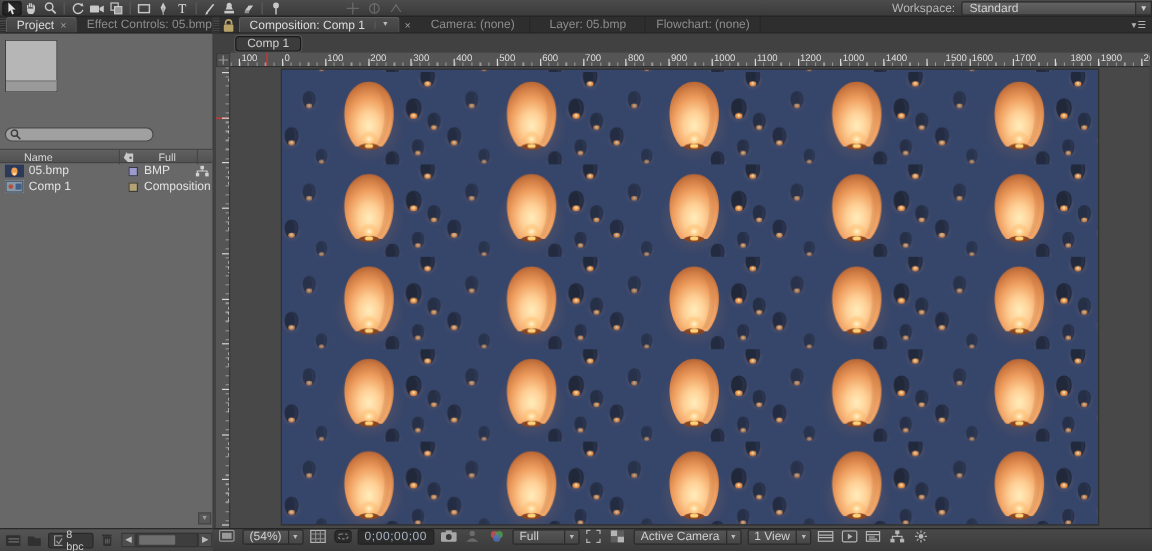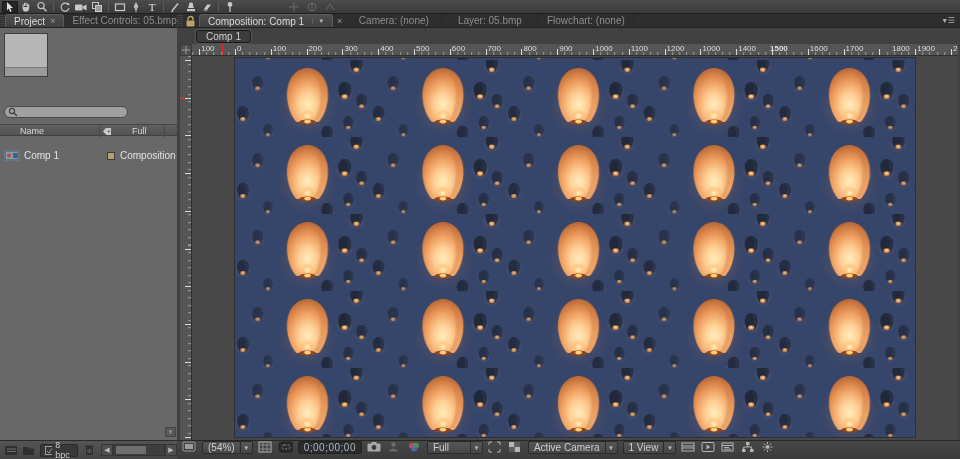--- a/index.html
+++ b/index.html
@@ -213,20 +213,27 @@
         </svg>
       <svg width="12" height="12">
           <circle cx="6" cy="6" r="4" fill="none" stroke="#9a9a9a"></circle>
           <path d="M6 2 V10" stroke="#9a9a9a"></path>
         </svg>
       <svg width="12" height="12">
           <path d="M2 9 L6 3 L10 9" fill="none" stroke="#9a9a9a"></path>
         </svg>
     </div>
 
+    <div id="workspace">
+      <span class="ws-label">Workspace:</span>
+      <div class="ws-select">
+        <span>Standard</span>
+      </div>
+      <div class="ws-arrow">▼</div>
+    </div>
   </div>
 
   <div class="tabstrip" style="left:0;width:177px;">
     <div class="grip"></div>
     <div class="tab active">
       <span>Project</span>
       <span class="close">×</span>
     </div>
     <div class="tab">
       <span>Effect Controls: 05.bmp</span>
@@ -251,20 +258,36 @@
       <svg style="position:absolute;left:102px;top:2px" width="10" height="9">
           <path d="M1 4.5 L4.5 1 H9 V8 H4.5 Z" fill="#c9c9c9"></path>
           <circle cx="6.8" cy="4.5" r="1" fill="#585858"></circle>
         </svg>
       <div class="colsep" style="left:99px"></div>
       <span style="left:120px">Full</span>
       <div class="colsep" style="left:164px"></div>
       <span style="left:168px">Si</span>
     </div>
 
+    <div class="prow" style="top:108px">
+      <svg class="ficon" width="16" height="11">
+        <rect width="16" height="11" fill="#2c3a5a"></rect>
+          <ellipse cx="8" cy="6" rx="2.6" ry="3.4" fill="#f0a050"></ellipse>
+          <circle cx="8" cy="8" r="1.2" fill="#ffe1a0"></circle>
+      </svg>
+      <span>05.bmp</span>
+      <div class="swatch" style="background: rgb(154, 154, 206);"></div>
+      <span class="ptype">BMP</span>
+      <svg style="position:absolute;right:3px" width="11" height="10">
+          <rect x="4" y="0" width="3" height="3" fill="#d0d0d0"></rect>
+          <rect x="0" y="6" width="3" height="3" fill="#d0d0d0"></rect>
+          <rect x="8" y="6" width="3" height="3" fill="#d0d0d0"></rect>
+          <path d="M5.5 3 V4.5 M5.5 4.5 H1.5 V6 M5.5 4.5 H9.5 V6" stroke="#d0d0d0" fill="none"></path>
+        </svg>
+    </div>
     <div class="prow" style="top:121px">
       <svg class="ficon" width="16" height="11">
         <rect width="16" height="11" fill="#8898a8"></rect>
           <rect x="1" y="1" width="14" height="9" fill="none" stroke="#45525f"></rect>
           <circle cx="5" cy="5.5" r="2" fill="#b05040"></circle>
           <rect x="9" y="3" width="5" height="5" fill="#40608a"></rect>
       </svg>
       <span>Comp 1</span>
       <div class="swatch" style="background: rgb(179, 162, 118);"></div>
       <span class="ptype">Composition</span>
@@ -366,21 +389,21 @@
         <span class="h-label" style="left: 403px;">1000</span>
         <div class="h-major" style="left: 436.8px;"></div>
         <span class="h-label" style="left: 438.8px;">1100</span>
         <div class="h-major" style="left: 472.6px;"></div>
         <span class="h-label" style="left: 474.6px;">1200</span>
         <div class="h-major" style="left: 508.4px;"></div>
         <span class="h-label" style="left: 510.4px;">1000</span>
         <div class="h-major" style="left: 544.2px;"></div>
         <span class="h-label" style="left: 546.2px;">1400</span>
         <div class="h-major" style="left: 580px;"></div>
-        <span class="h-label" style="left: 578px; font-weight: bold;">1500</span>
+        <span class="h-label" style="left: 596px;">1500</span>
         <div class="h-major" style="left: 615.8px;"></div>
         <span class="h-label" style="left: 617.8px;">1600</span>
         <div class="h-major" style="left: 651.6px;"></div>
         <span class="h-label" style="left: 653.6px;">1700</span>
         <div class="h-major" style="left: 687.4px;"></div>
         <span class="h-label" style="left: 700px;">1800</span>
         <div class="h-major" style="left: 723.2px;"></div>
         <span class="h-label" style="left: 725.2px;">1900</span>
         <div class="h-major" style="left: 759px;"></div>
         <span class="h-label" style="left: 761px;">2000</span>

